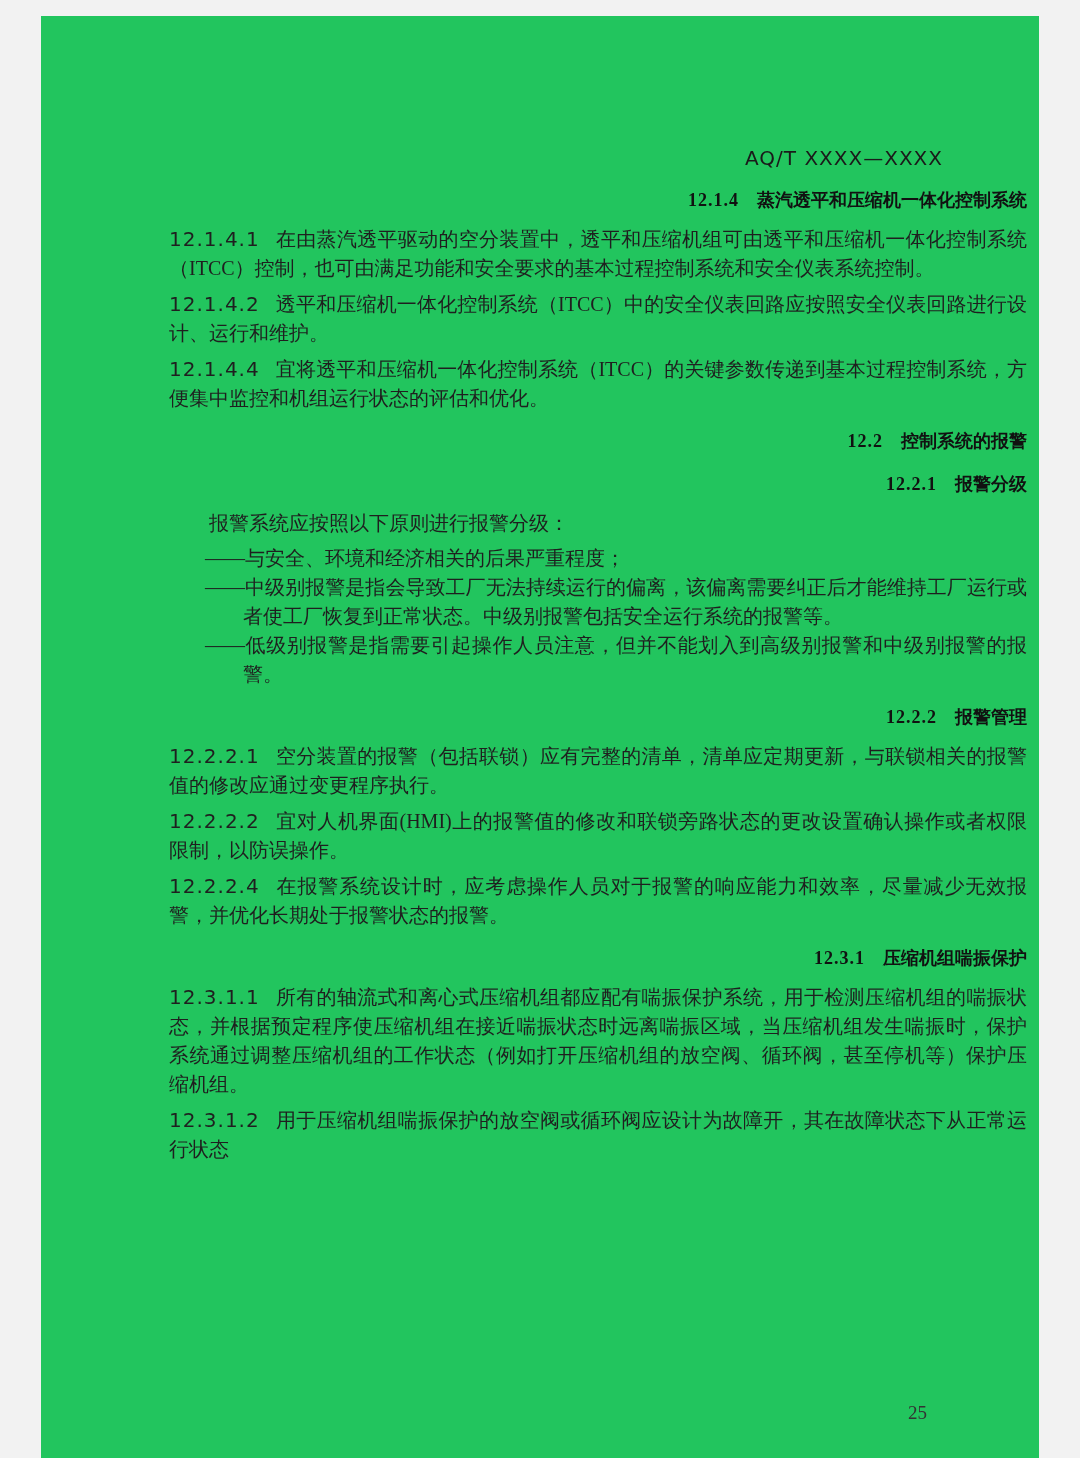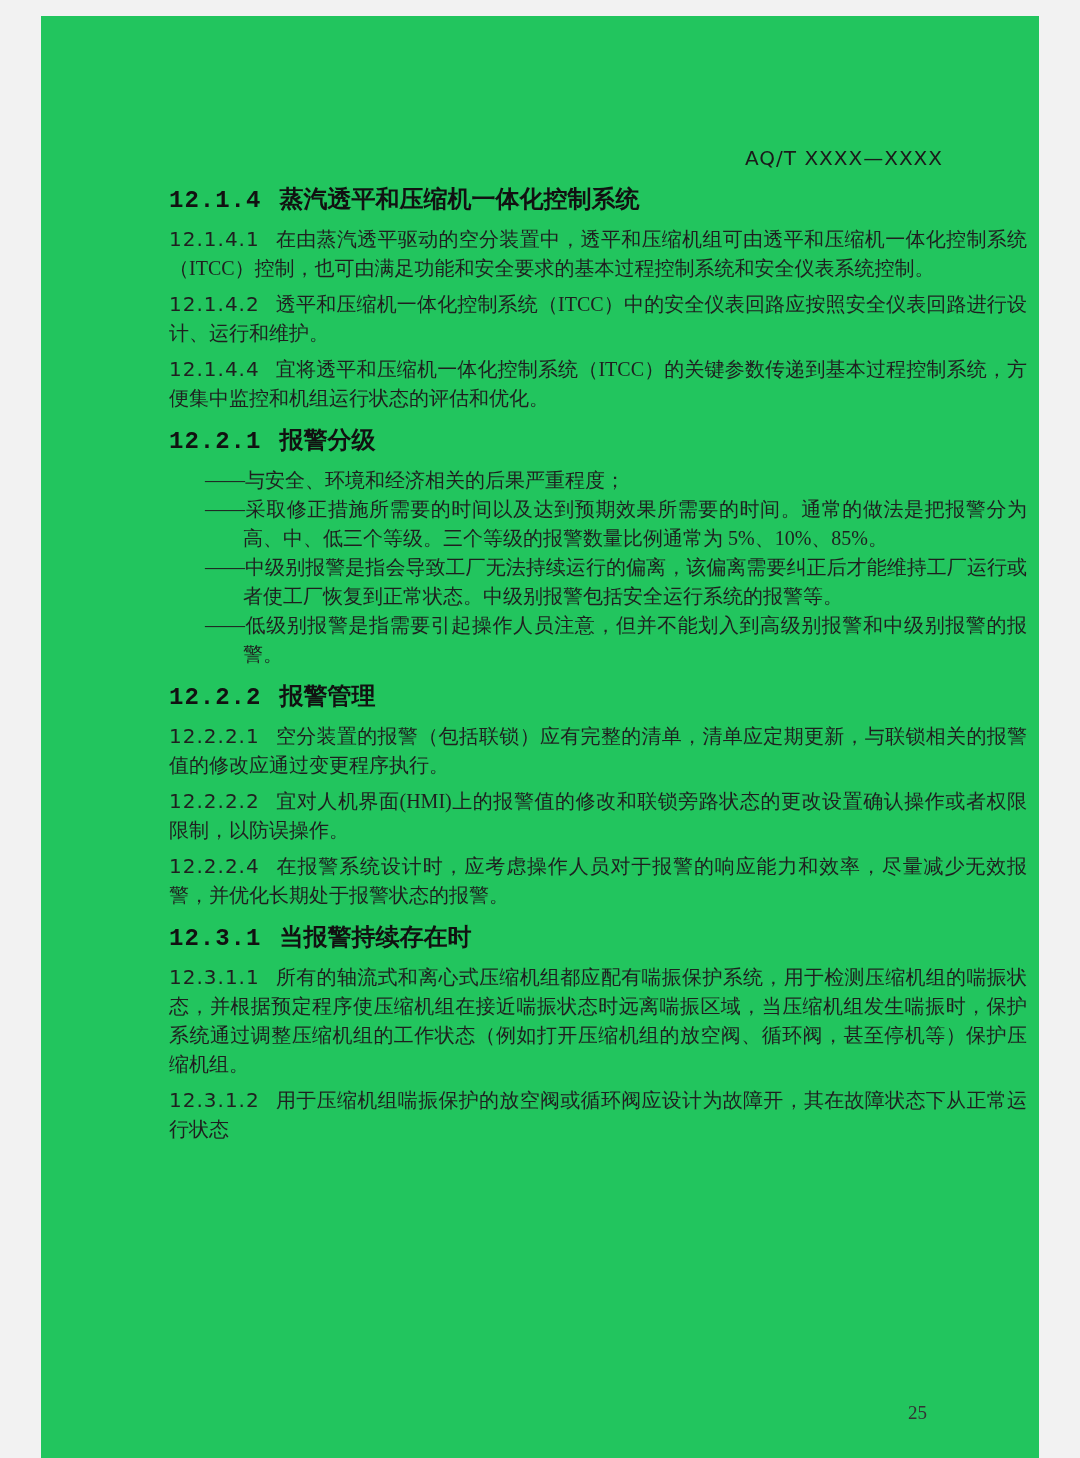--- a/index.html
+++ b/index.html
@@ -26,26 +26,27 @@
     color: #1a1a1a;
     white-space: nowrap;
   }
   .doc-content {
     position: absolute;
     top: 170px;
     left: 128px;
     width: 858px;
   }
   .heading {
-    font-family: Liberation Mono, monospace;
+    font-family: Liberation Serif, serif;
     font-weight: bold;
-    font-size: 24px;
+    font-size: 18px;
     line-height: 29px;
     margin: 14px 0 10px 0;
     color: #111;
+    text-align: right;
   }
   .doc-content > .heading:first-child { margin-top: 0; }
   .heading .num {
     font-weight: bold;
     margin-right: 18px;
     letter-spacing: 1px;
   }
   p {
     margin: 0 0 7px 0;
     font-size: 20px;
@@ -83,30 +84,31 @@
 <div class="page">
   <div class="doc-header">
     <span>AQ/T XXXX—XXXX</span>
   </div>
 
   <div class="doc-content" id="doc-content">
       <div class="heading"><span class="num">12.1.4</span><span class="txt">蒸汽透平和压缩机一体化控制系统</span></div>
       <p class="clause"><span class="num">12.1.4.1</span><span class="txt">在由蒸汽透平驱动的空分装置中，透平和压缩机组可由透平和压缩机一体化控制系统（ITCC）控制，也可由满足功能和安全要求的基本过程控制系统和安全仪表系统控制。</span></p>
       <p class="clause"><span class="num">12.1.4.2</span><span class="txt">透平和压缩机一体化控制系统（ITCC）中的安全仪表回路应按照安全仪表回路进行设计、运行和维护。</span></p>
       <p class="clause"><span class="num">12.1.4.4</span><span class="txt">宜将透平和压缩机一体化控制系统（ITCC）的关键参数传递到基本过程控制系统，方便集中监控和机组运行状态的评估和优化。</span></p>
+      <div class="heading"><span class="num">12.2</span><span class="txt">控制系统的报警</span></div>
       <div class="heading"><span class="num">12.2.1</span><span class="txt">报警分级</span></div>
+      <p class="plain"><span class="txt">报警系统应按照以下原则进行报警分级：</span></p>
       <p class="dash"><span class="txt">——与安全、环境和经济相关的后果严重程度；</span></p>
-      <p class="dash"><span class="txt">——采取修正措施所需要的时间以及达到预期效果所需要的时间。通常的做法是把报警分为高、中、低三个等级。三个等级的报警数量比例通常为 5%、10%、85%。</span></p>
       <p class="dash"><span class="txt">——中级别报警是指会导致工厂无法持续运行的偏离，该偏离需要纠正后才能维持工厂运行或者使工厂恢复到正常状态。中级别报警包括安全运行系统的报警等。</span></p>
       <p class="dash"><span class="txt">——低级别报警是指需要引起操作人员注意，但并不能划入到高级别报警和中级别报警的报警。</span></p>
       <div class="heading"><span class="num">12.2.2</span><span class="txt">报警管理</span></div>
       <p class="clause"><span class="num">12.2.2.1</span><span class="txt">空分装置的报警（包括联锁）应有完整的清单，清单应定期更新，与联锁相关的报警值的修改应通过变更程序执行。</span></p>
       <p class="clause"><span class="num">12.2.2.2</span><span class="txt">宜对人机界面(HMI)上的报警值的修改和联锁旁路状态的更改设置确认操作或者权限限制，以防误操作。</span></p>
       <p class="clause"><span class="num">12.2.2.4</span><span class="txt">在报警系统设计时，应考虑操作人员对于报警的响应能力和效率，尽量减少无效报警，并优化长期处于报警状态的报警。</span></p>
-      <div class="heading"><span class="num">12.3.1</span><span class="txt">当报警持续存在时</span></div>
+      <div class="heading"><span class="num">12.3.1</span><span class="txt">压缩机组喘振保护</span></div>
       <p class="clause"><span class="num">12.3.1.1</span><span class="txt">所有的轴流式和离心式压缩机组都应配有喘振保护系统，用于检测压缩机组的喘振状态，并根据预定程序使压缩机组在接近喘振状态时远离喘振区域，当压缩机组发生喘振时，保护系统通过调整压缩机组的工作状态（例如打开压缩机组的放空阀、循环阀，甚至停机等）保护压缩机组。</span></p>
       <p class="clause"><span class="num">12.3.1.2</span><span class="txt">用于压缩机组喘振保护的放空阀或循环阀应设计为故障开，其在故障状态下从正常运行状态</span></p>
     </div>
 
   <div class="doc-footer">
     <span>25</span>
   </div>
 </div>
 
 </body></html>

